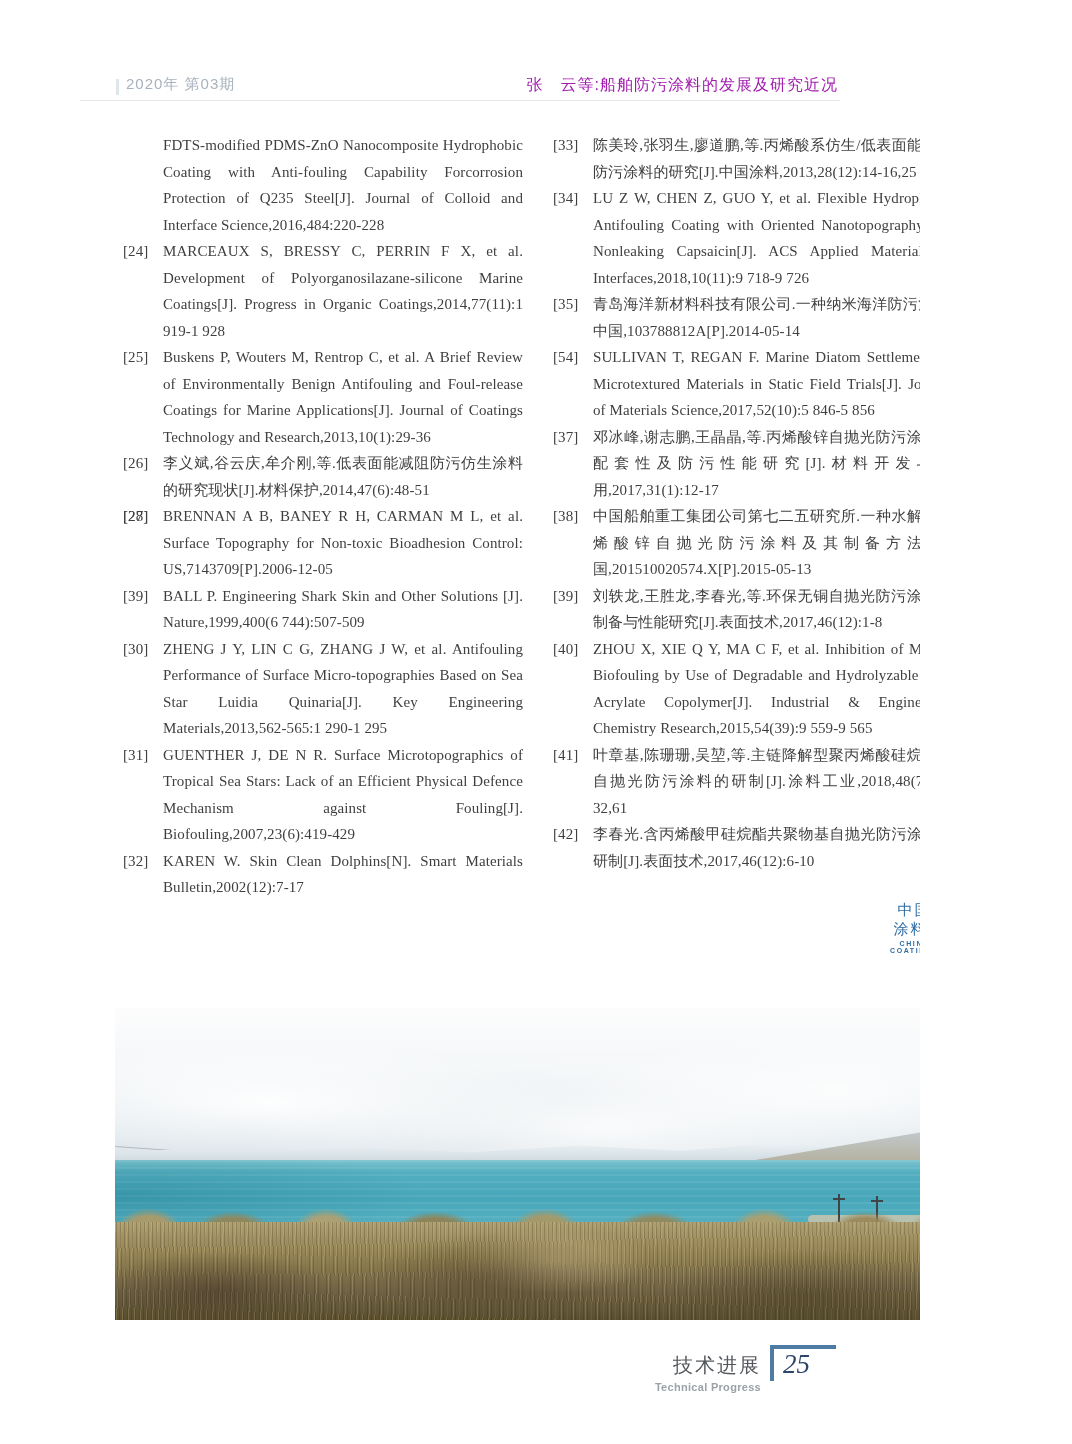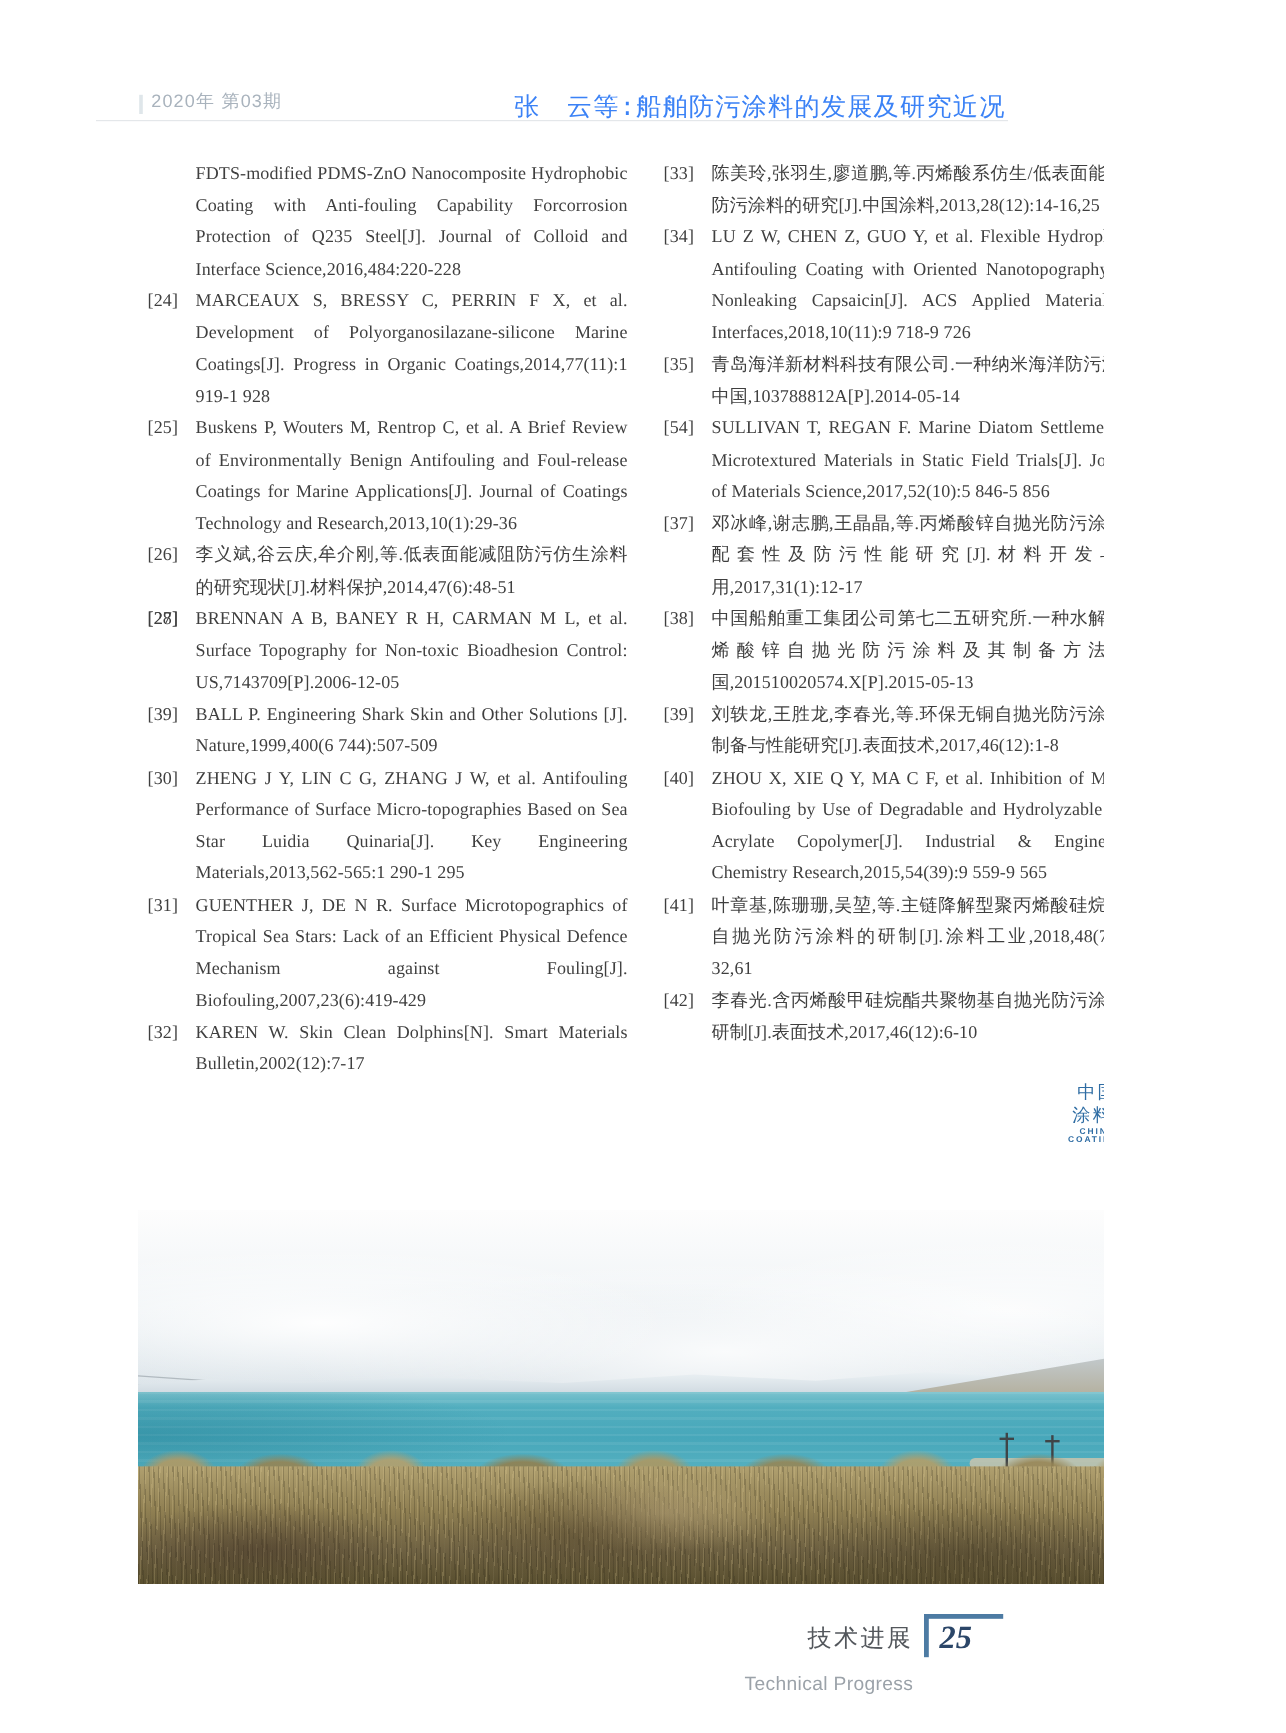--- a/index.html
+++ b/index.html
@@ -11,22 +11,22 @@
 
   
   .hdr-tick { position:absolute; left:116px; top:79px; width:3px; height:16px; background:#dfe6ea; }
   .hdr-issue {
     position:absolute; left:126px; top:75px;
     font-family:"Liberation Sans","DejaVu Sans",sans-serif;
     font-size:15px; color:#a9b3bd; letter-spacing:1px;
   }
   .hdr-title {
     position:absolute; right:82px; top:75px;
-    font-family:Liberation Mono, monospace;
-    font-size:21px; color:#3b82f6; letter-spacing:1px;
+    font-family:Liberation Sans, sans-serif;
+    font-size:16px; color:#a21caf; letter-spacing:1px;
   }
   .hdr-rule { position:absolute; left:80px; right:80px; top:100px; height:1px; background:#e4e7ea; }
 
   
   .col { position:absolute; top:132px; width:400px; }
   .col-left  { left:123px; }
   .col-right { left:553px; }
   .ref-list { list-style:none; margin:0; padding:0; }
   .ref {
     position:relative; padding-left:40px; margin:0;
@@ -96,25 +96,25 @@
       repeating-linear-gradient(88deg, rgba(40,35,20,0.22) 0 1px, transparent 1px 4px),
       repeating-linear-gradient(93deg, rgba(225,205,150,0.22) 0 1px, transparent 1px 6px),
       linear-gradient(to bottom, #b0a06f 0%, #8f7f52 38%, #6e6142 72%, #594f2f 100%);
   }
 
   
   .footer { position:absolute; top:1345px; right:84px; display:flex; align-items:flex-start; }
   .footer-labels { text-align:right; margin-top:7px; margin-right:9px;
     font-family:"Liberation Sans","DejaVu Sans",sans-serif; }
   .footer-cn { font-size:20px; color:#53575c; letter-spacing:2px; }
-  .footer-en { font-size:16px; color:#9ba2a9; margin-top:16px; letter-spacing:0.3px; }
+  .footer-en { font-size:11px; color:#9ba2a9; margin-top:2px; letter-spacing:0.3px;font-weight:bold; }
   .pagenum-box { border-top:4px solid #4d7ba3; border-left:4px solid #4d7ba3;
     padding:2px 26px 3px 9px; }
   .pagenum { font-family:"Liberation Serif","DejaVu Serif",serif;
-    font-style:italic; font-weight:bold; font-size:27px; color:#2b4668; line-height:1; }
+    font-style:italic; font-weight:normal; font-size:27px; color:#2b4668; line-height:1; }
 </style>
 </head>
 <body>
 
 <div class="page">
 
   <div class="hdr-tick"></div>
   <div class="hdr-issue">2020年 第03期</div>
   <div class="hdr-title">张　云等:船舶防污涂料的发展及研究近况</div>
   <div class="hdr-rule"></div>

